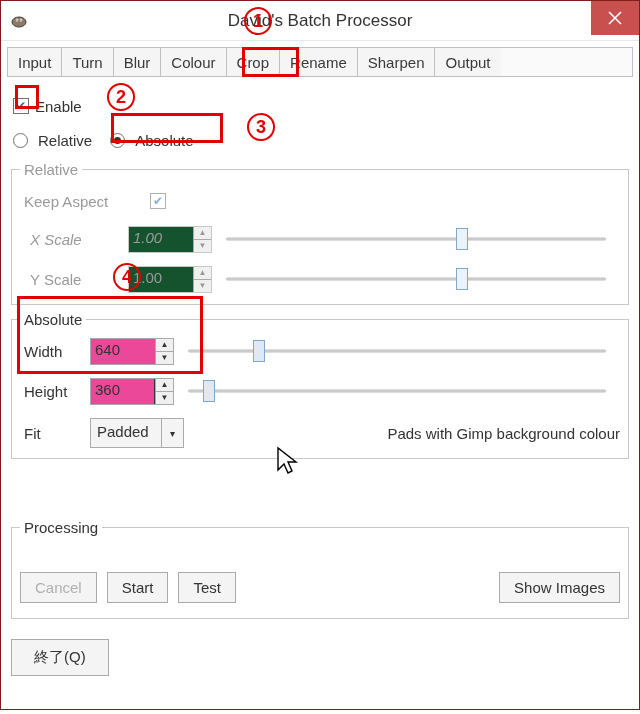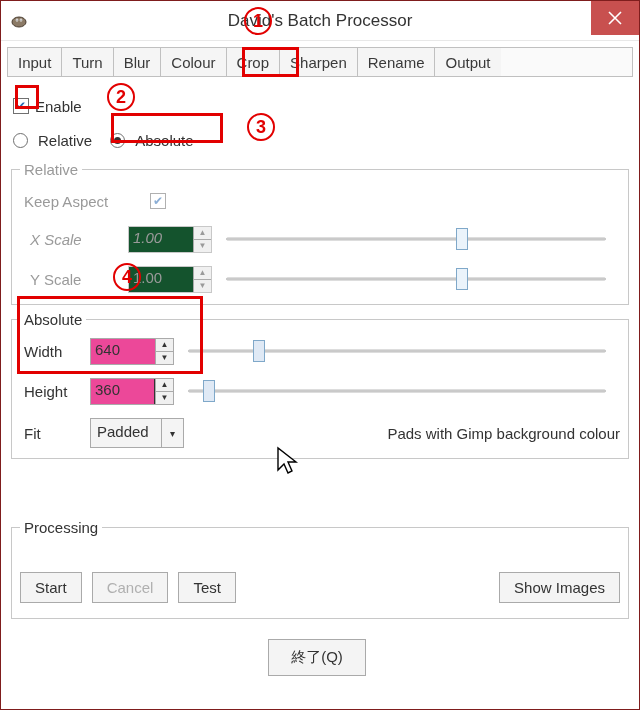--- a/index.html
+++ b/index.html
@@ -67,22 +67,22 @@
     </div>
   </div>
 
   <div class="body">
     <div class="tabs" id="tabs">
         <div class="tab">Input</div>
         <div class="tab">Turn</div>
         <div class="tab">Blur</div>
         <div class="tab">Colour</div>
         <div class="tab">Crop</div>
+        <div class="tab">Rename</div>
         <div class="tab">Sharpen</div>
-        <div class="tab">Rename</div>
         <div class="tab last">Output</div>
       </div>
 
     <div class="content">
 
       <div class="row" style="margin:8px 0 4px 2px;">
         <span class="chk checked"></span>
         <span>Enable</span>
       </div>
 
@@ -167,29 +167,29 @@
             <span class="btn">▾</span>
           </span>
           <span style="flex:1; text-align:right;">Pads with Gimp background colour</span>
         </div>
       </fieldset>
 
       <fieldset style="margin-top:60px; min-height:100px;">
         <legend>Processing</legend>
         <div style="height:28px;"></div>
         <div class="row" style="gap:10px;">
+          <button class="btn-std disabled">Cancel</button>
           <button class="btn-std">Start</button>
-          <button class="btn-std disabled">Cancel</button>
           <button class="btn-std">Test</button>
           <span style="flex:1;"></span>
           <button class="btn-std">Show Images</button>
         </div>
       </fieldset>
 
-      <div class="row" style="justify-content:center; margin-top:20px; padding-right:6px;">
+      <div class="row" style="justify-content:flex-start; margin-top:20px; padding-right:6px;">
         <button class="btn-std" style="padding:8px 22px;">終了(Q)</button>
       </div>
 
     </div>
   </div>
 
   <div class="annot" style="left:241px; top:46px; width:57px; height:30px;"></div>
   <div class="circ" style="left:243px; top:6px;">1</div>
 
   <div class="annot" style="left:14px; top:84px; width:24px; height:24px;"></div>

